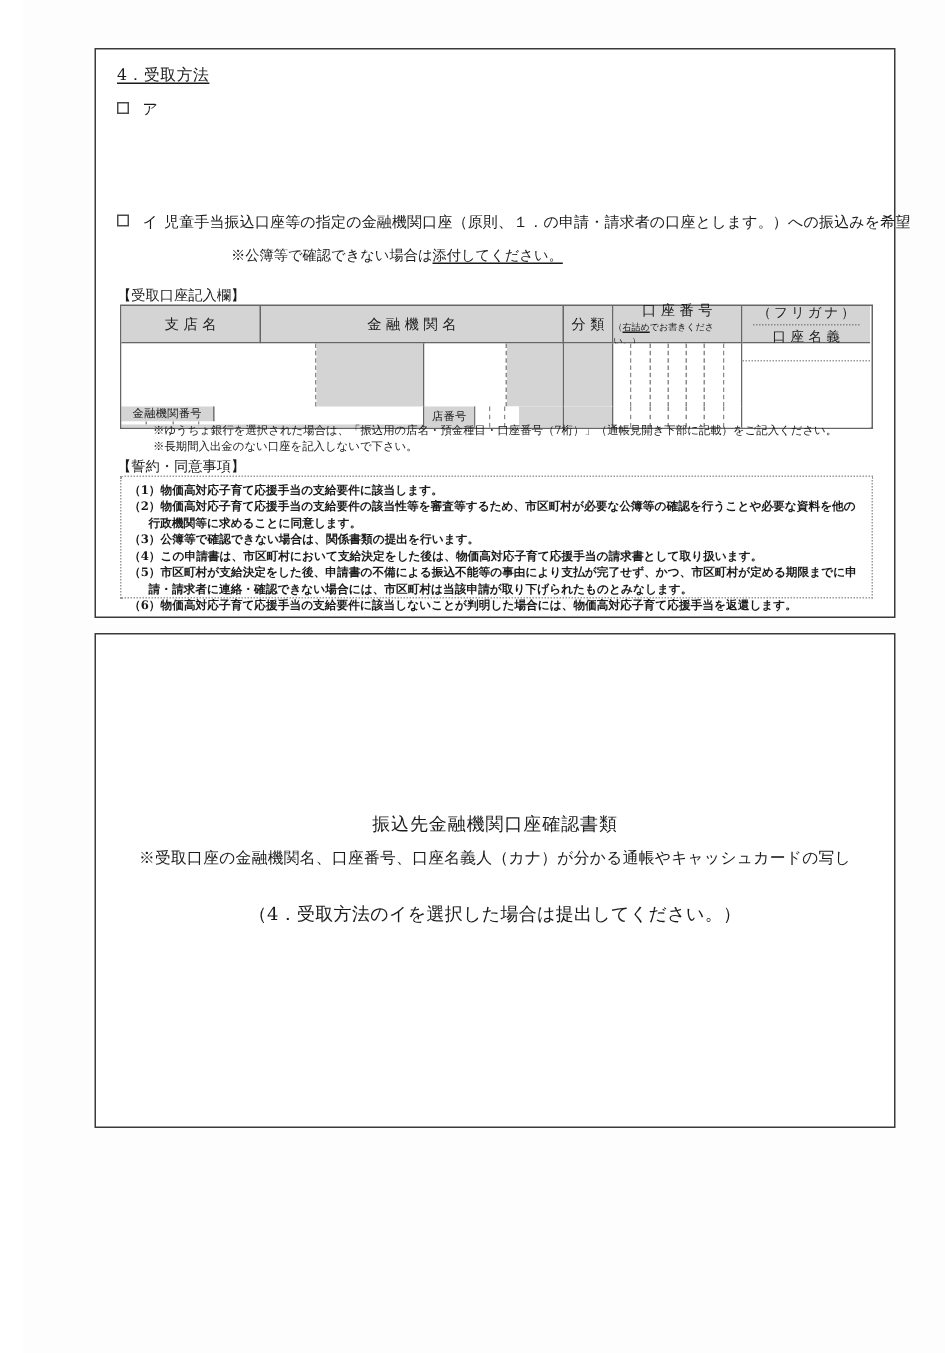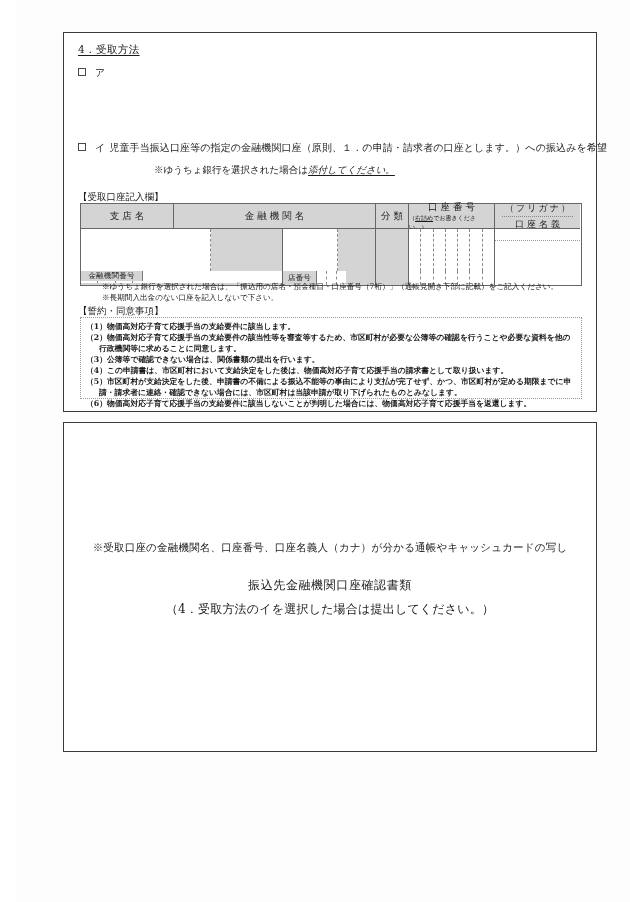--- a/index.html
+++ b/index.html
@@ -62,21 +62,21 @@
 
   #row-a { left: 14px; top: 33px; }
   #row-b { left: 14px; top: 108px; }
 
   .note-attach {
     position: absolute;
     left: 90px; top: 131px;
     font-size: 9.5px;
     white-space: nowrap;
   }
-  .ul-dotted { text-decoration: underline; text-underline-offset: 2px; font-style: italic; }
+  .ul-dotted { text-decoration: underline; text-underline-offset: 2px; }
 
   
   #mynum-wrap {
     position: absolute;
     left: 38px; top: 46px;
     display: flex;
     border: 1.1px solid #555;
     background: #fff;
     height: 22px;
   }
@@ -274,21 +274,21 @@
     </div>
 
 
     <div class="chk-row" id="row-b">
       <span class="chkbox"></span>
       <span class="chk-label-marker">イ</span>
       <span>児童手当振込口座等の指定の金融機関口座（原則、１．の申請・請求者の口座とします。）への振込みを希望</span>
     </div>
 
     <div class="note-attach">
-      <span>※ゆうちょ銀行を選択された場合は</span><span class="ul-dotted">添付してください。</span>
+      <span>※公簿等で確認できない場合は</span><span class="ul-dotted">添付してください。</span>
     </div>
 
     <div class="brk-label" id="lbl-kouza">【受取口座記入欄】</div>
 
     <div id="bank-table">
 
       <div class="bt-header">
         <div class="bt-cell hdr c-shiten">支店名</div>
         <div class="bt-cell hdr c-kinyu">金融機関名</div>
         <div class="bt-cell hdr c-bunrui">分類</div>
@@ -393,19 +393,19 @@
       </div>
       <div class="pitem">
         <span>（6）物価高対応子育て応援手当の支給要件に該当しないことが判明した場合には、物価高対応子育て応援手当を返還します。</span>
       </div>
     </div>
 
   </div>
 
   <div class="box" id="box-bottom">
     <div id="bottom-content">
+      <div id="bc-title">振込先金融機関口座確認書類</div>
       <div id="bc-sub">※受取口座の金融機関名、口座番号、口座名義人（カナ）が分かる通帳やキャッシュカードの写し</div>
-      <div id="bc-title">振込先金融機関口座確認書類</div>
       <div id="bc-note">（4．受取方法のイを選択した場合は提出してください。）</div>
     </div>
   </div>
 
 </div>
 
 </body></html>

